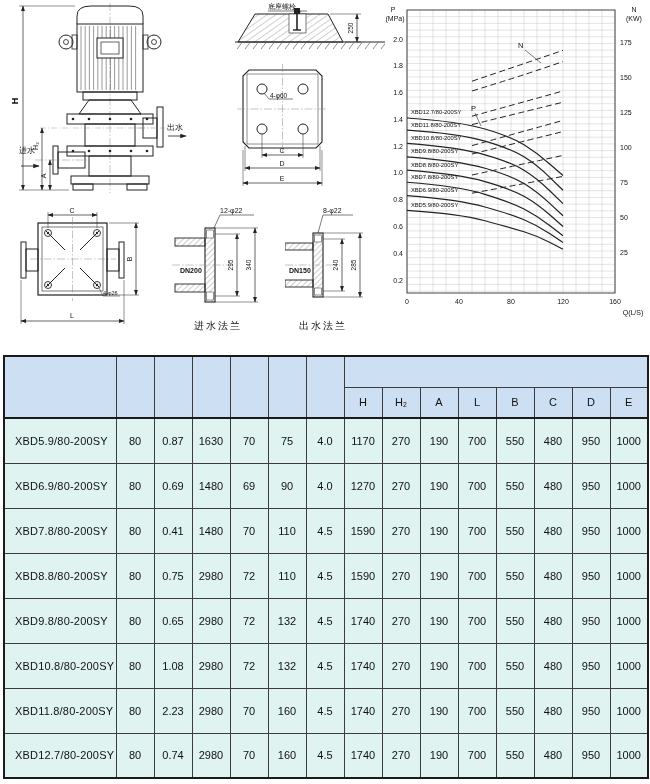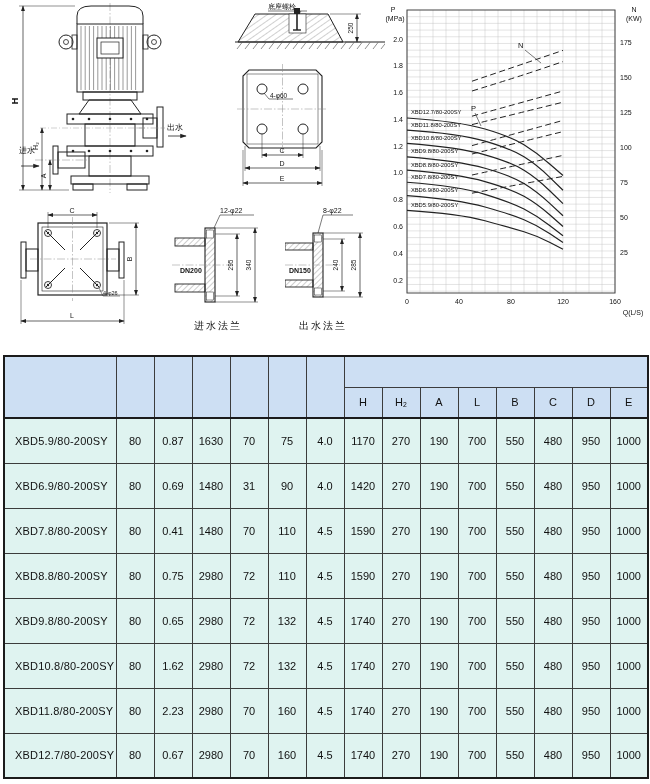--- a/index.html
+++ b/index.html
@@ -469,24 +469,24 @@
           <td>550</td>
           <td>480</td>
           <td>950</td>
           <td>1000</td>
         </tr>
         <tr>
           <td class="model">XBD6.9/80-200SY</td>
           <td>80</td>
           <td>0.69</td>
           <td>1480</td>
-          <td>31</td>
+          <td>69</td>
           <td>90</td>
           <td>4.0</td>
-          <td>1420</td>
+          <td>1270</td>
           <td>270</td>
           <td>190</td>
           <td>700</td>
           <td>550</td>
           <td>480</td>
           <td>950</td>
           <td>1000</td>
         </tr>
         <tr>
           <td class="model">XBD7.8/80-200SY</td>
@@ -535,21 +535,21 @@
           <td>190</td>
           <td>700</td>
           <td>550</td>
           <td>480</td>
           <td>950</td>
           <td>1000</td>
         </tr>
         <tr>
           <td class="model">XBD10.8/80-200SY</td>
           <td>80</td>
-          <td>1.62</td>
+          <td>1.08</td>
           <td>2980</td>
           <td>72</td>
           <td>132</td>
           <td>4.5</td>
           <td>1740</td>
           <td>270</td>
           <td>190</td>
           <td>700</td>
           <td>550</td>
           <td>480</td>
@@ -569,21 +569,21 @@
           <td>190</td>
           <td>700</td>
           <td>550</td>
           <td>480</td>
           <td>950</td>
           <td>1000</td>
         </tr>
         <tr>
           <td class="model">XBD12.7/80-200SY</td>
           <td>80</td>
-          <td>0.67</td>
+          <td>0.74</td>
           <td>2980</td>
           <td>70</td>
           <td>160</td>
           <td>4.5</td>
           <td>1740</td>
           <td>270</td>
           <td>190</td>
           <td>700</td>
           <td>550</td>
           <td>480</td>

